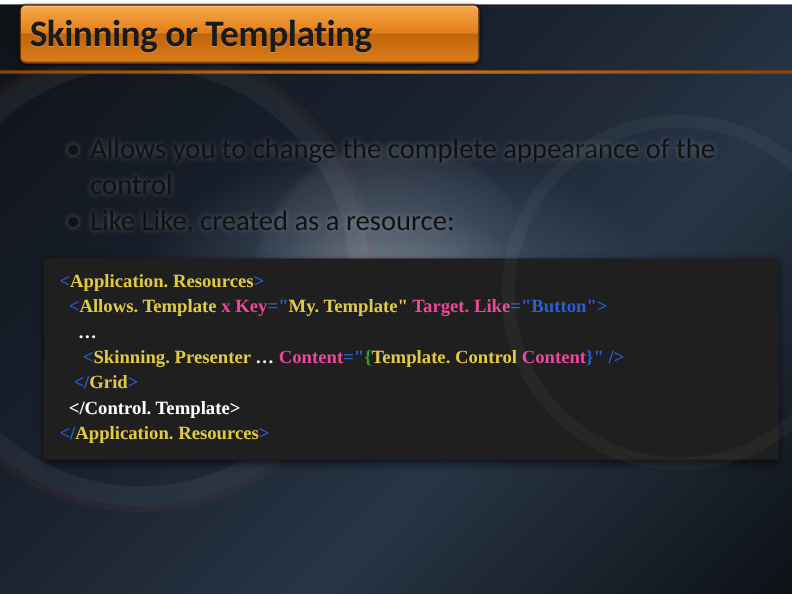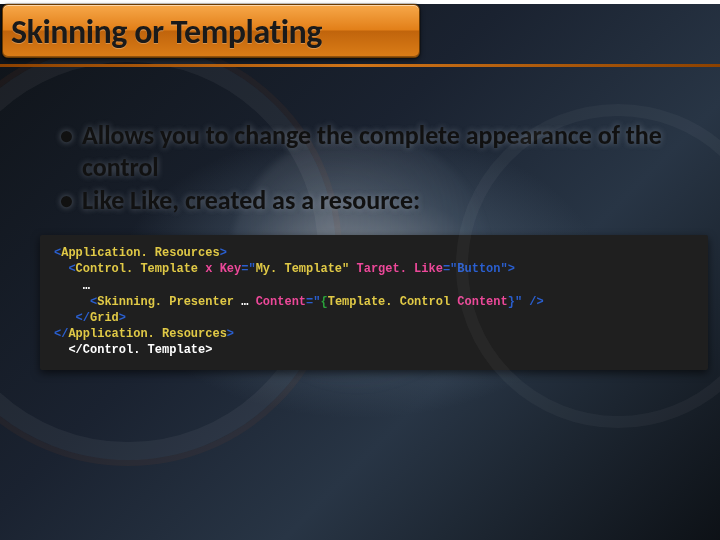--- a/index.html
+++ b/index.html
@@ -44,21 +44,21 @@
     left: 50%; top: 50%;
     width: 260px; height: 260px;
     transform: translate(-50%,-55%);
     border-radius: 50%;
     background: radial-gradient(circle at 40% 35%, rgba(255,255,255,0.12), rgba(100,120,140,0.05) 60%, rgba(0,0,0,0) 80%);
     filter: blur(3px);
     pointer-events: none;
   }
   .title-bar {
     position: relative;
-    margin: 4px 0 0 2px;
+    margin: 4px 0 0 18px;
     width: 408px;
     height: 52px;
     border-radius: 6px;
     background: linear-gradient(to bottom,
       #f7a84a 0%, #e27f18 48%, #c0640c 50%, #db7d17 100%);
     border: 1px solid #6b3a00;
     box-shadow:
       inset 0 1px 0 rgba(255,255,255,0.55),
       inset 0 -1px 0 rgba(0,0,0,0.35),
       0 2px 5px rgba(0,0,0,0.55),
@@ -88,21 +88,21 @@
     margin: 62px 30px 0 60px;
   }
   .bullets {
     list-style: none;
     padding: 0;
     margin: 0 0 18px 0;
   }
   .bullets li {
     position: relative;
     font-size: 26px;
-    font-weight: 700;
+    font-weight: 400;
     color: #111;
     line-height: 1.22;
     padding-left: 22px;
     margin-bottom: 2px;
     text-shadow: 0 0 6px rgba(220,230,240,0.35);
   }
   .bullets li::before {
     content: "•";
     position: absolute;
     left: 0;
@@ -110,23 +110,23 @@
     font-size: 26px;
     color: #111;
   }
   .code-box {
     position: relative;
     margin-left: -20px;
     width: 640px;
     background: #1f1f1f;
     border-radius: 2px;
     padding: 10px 14px 12px 14px;
-    font-size: 12px;
+    font-size: 17px;
     line-height: 1.35;
-    font-family: Liberation Mono, monospace;
+    font-family: Liberation Serif, serif;
     font-weight: 700;
     color: #fff;
     box-shadow: 0 3px 8px rgba(0,0,0,0.6);
   }
   .code-box .line { white-space: pre; }
   .b-blue   { color: #2a5fd0; }
   .b-yellow { color: #e0c946; }
   .b-red    { color: #ec4899; }
   .b-green  { color: #2aa03a; }
   .b-white  { color: #ffffff; }
@@ -145,28 +145,28 @@
   <div class="content">
     <ul class="bullets">
       <li>Allows you to change the complete appearance of the control</li>
       <li>Like Like, created as a resource:</li>
     </ul>
 
     <div class="code-box">
 
       <div class="line"><span class="b-blue">&lt;</span><span class="b-yellow">Application. Resources</span><span class="b-blue">&gt;</span></div>
 
-      <div class="line">  <span class="b-blue">&lt;</span><span class="b-yellow">Control. Template</span><span class="b-red"> x Key</span><span class="b-blue">="</span><span class="b-yellow">My. Template"</span><span class="b-red"> Target. Like</span><span class="b-blue">=</span><span class="b-blue">"Button"&gt;</span></div>
+      <div class="line">  <span class="b-blue">&lt;</span><span class="b-yellow">Allows. Template</span><span class="b-red"> x Key</span><span class="b-blue">="</span><span class="b-yellow">My. Template"</span><span class="b-red"> Target. Like</span><span class="b-blue">=</span><span class="b-blue">"Button"&gt;</span></div>
 
 
       <div class="line">    <span class="b-white">…</span></div>
 
 
       <div class="line">     <span class="b-blue">&lt;</span><span class="b-yellow">Skinning. Presenter</span><span class="b-white"> … </span><span class="b-red">Content</span><span class="b-blue">="</span><span class="b-green">{</span><span class="b-yellow">Template. Control </span><span class="b-red">Content</span><span class="b-blue">}"</span><span class="b-blue"> /&gt;</span></div>
 
       <div class="line">   <span class="b-blue">&lt;/</span><span class="b-yellow">Grid</span><span class="b-blue">&gt;</span></div>
 
+      <div class="line">  <span class="b-white">&lt;/Control. Template&gt;</span></div>
+
       <div class="line"><span class="b-blue">&lt;/</span><span class="b-yellow">Application. Resources</span><span class="b-blue">&gt;</span></div>
-
-      <div class="line">  <span class="b-white">&lt;/Control. Template&gt;</span></div>
     </div>
   </div>
 </div>
 
 </body></html>

